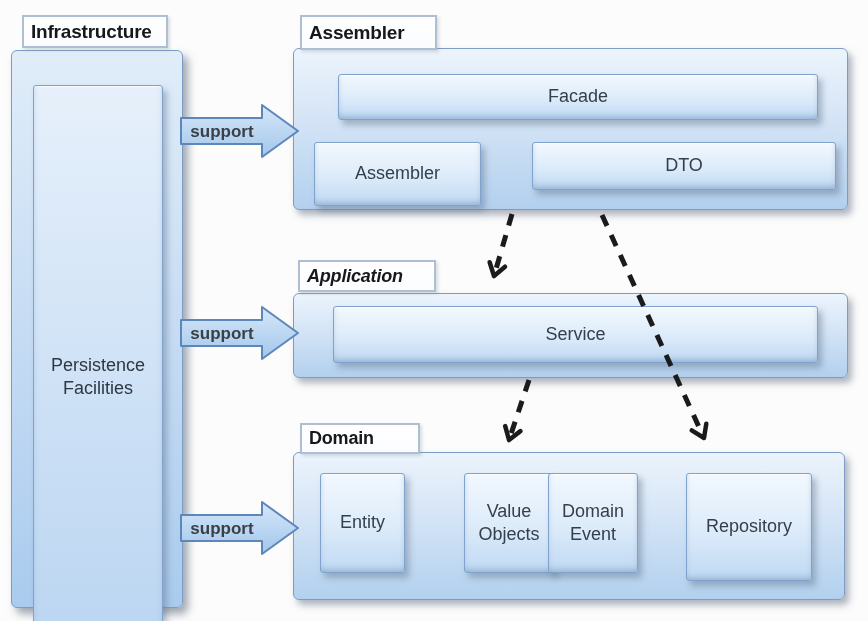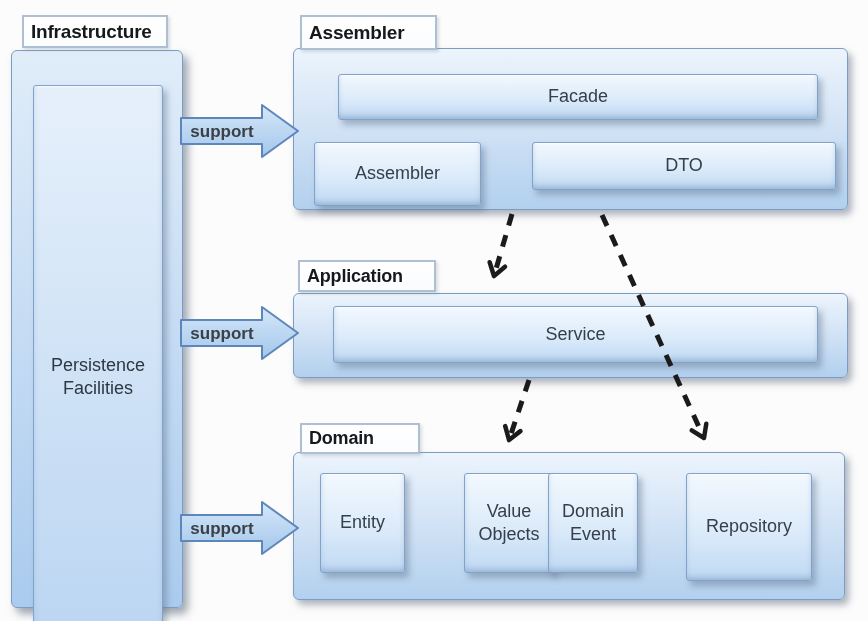--- a/index.html
+++ b/index.html
@@ -28,21 +28,21 @@
     position:absolute;box-sizing:border-box;z-index:3;
     background:linear-gradient(180deg,#ffffff 0%,#fbfcfe 100%);
     border:2px solid #aebfd3;border-radius:0;
     display:flex;align-items:center;justify-content:flex-start;
     font-weight:bold;font-size:19px;color:#15181c;letter-spacing:-0.2px;
     box-shadow:2px 2px 3px rgba(120,130,145,0.25);
     padding-left:7px;
   }
   .label-infrastructure{left:22px;top:15px;width:146px;height:33px;}
   .label-interface{left:300px;top:15px;width:137px;height:35px;}
-  .label-application{left:298px;top:260px;width:138px;height:32px;font-size:18px;}
+  .label-application{left:298px;top:260px;width:138px;height:32px;font-size:18px;font-style:italic;}
   .label-domain{left:300px;top:423px;width:120px;height:31px;font-size:18px;}
 
   
   .box{
     position:absolute;box-sizing:border-box;z-index:2;
     border:1px solid #7fa3cc;border-radius:3px;
     background:linear-gradient(180deg,#f2f8fe 0%,#dcebfa 55%,#bfd9f3 100%);
     box-shadow:4px 5px 6px rgba(96,112,135,0.45),
                inset 0 -4px 6px -2px rgba(110,140,180,0.55),
                inset 0 2px 2px -1px rgba(255,255,255,0.9);

